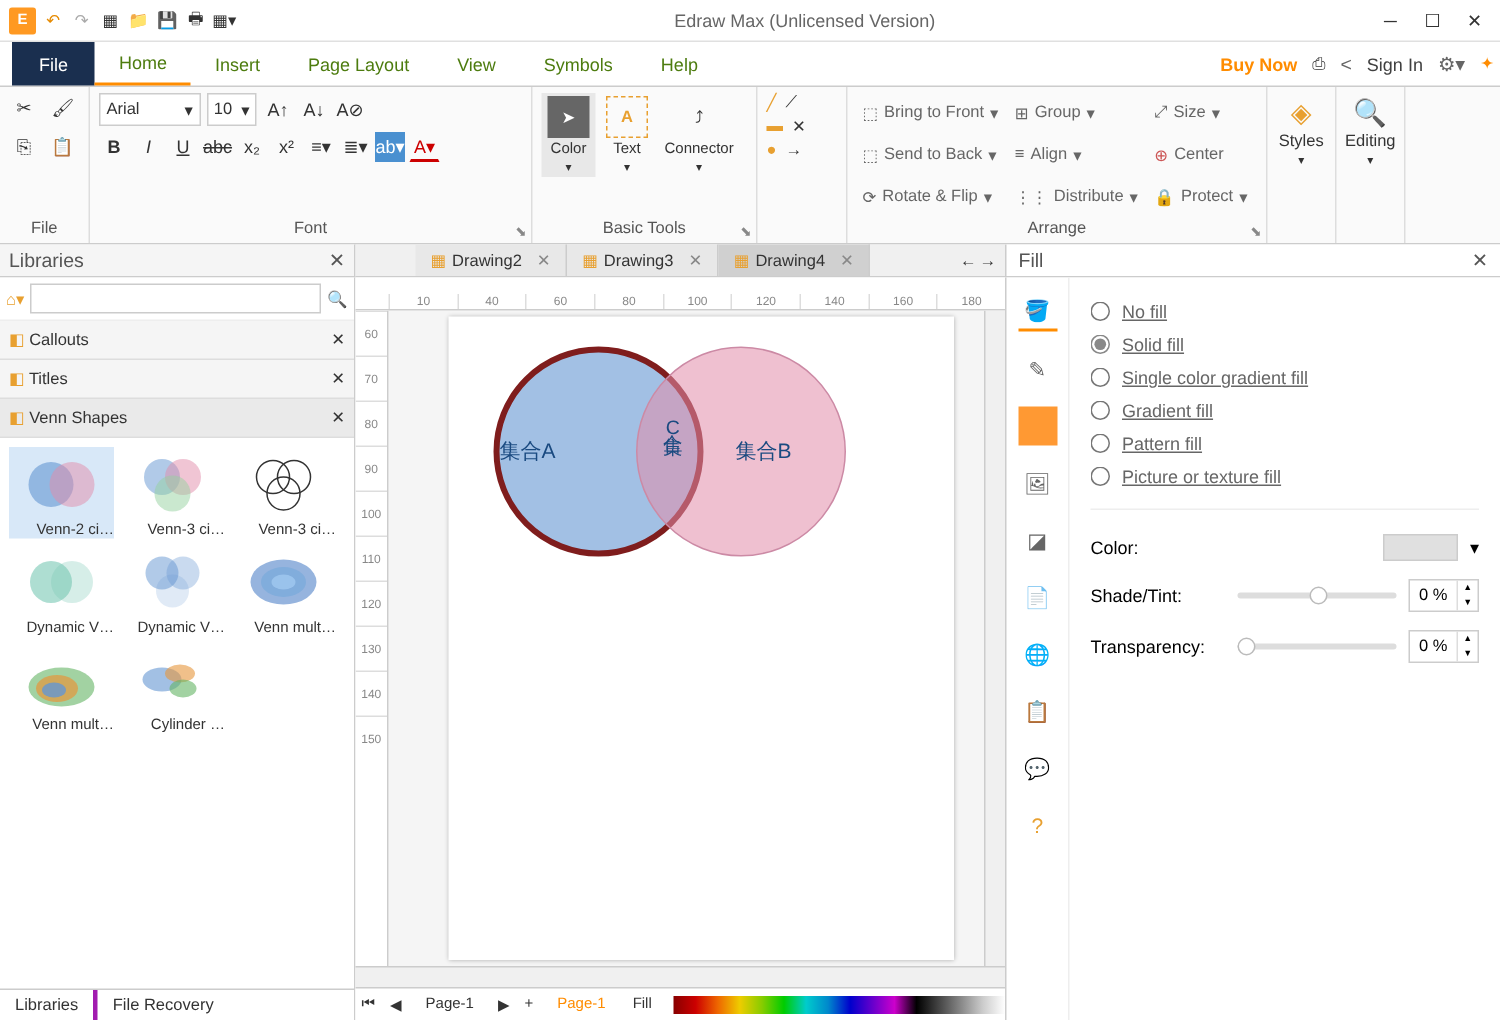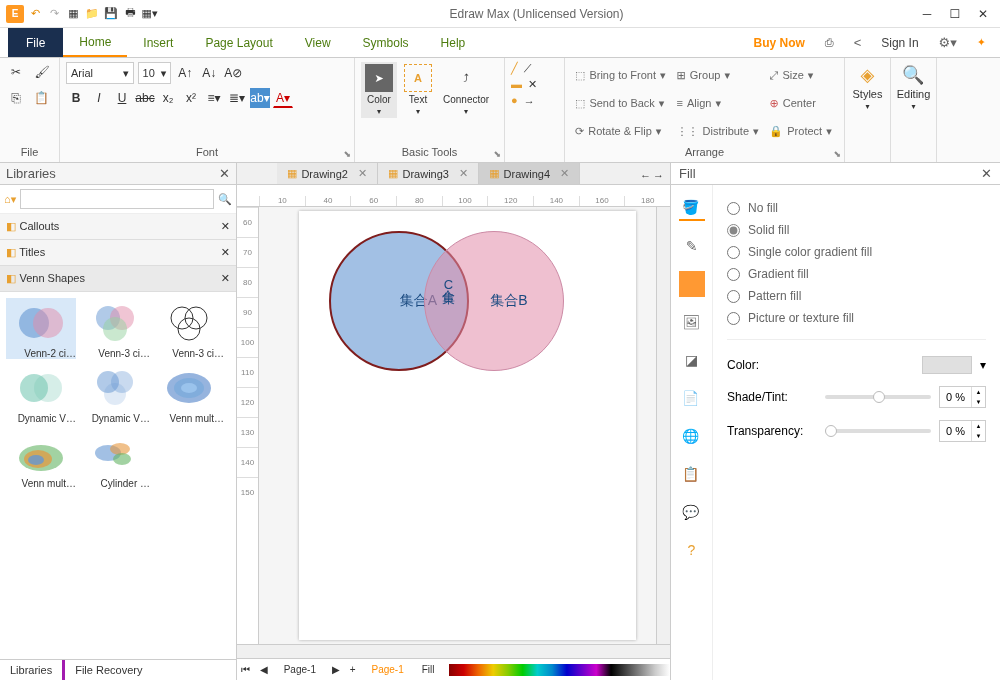--- a/index.html
+++ b/index.html
@@ -9,21 +9,21 @@
 .qat-icon { width: 15px; height: 15px; display: flex; align-items: center; justify-content: center; font-size: 11px; cursor: pointer; }
 .app-logo { width: 18px; height: 18px; background: #ff9922; color: #fff; font-weight: bold; display: flex; align-items: center; justify-content: center; font-size: 10px; border-radius: 2px; }
 .title-text { flex: 1; text-align: center; color: #666; font-size: 12px; }
 .win-btns { display: flex; gap: 14px; padding: 0 10px; }
 .win-btn { width: 14px; height: 14px; cursor: pointer; font-size: 12px; display: flex; align-items: center; justify-content: center; }
 
 .menu-bar { height: 30px; display: flex; align-items: stretch; border-bottom: 1px solid #ccc; padding-left: 8px; }
 .file-btn { background: #1a2f4f; color: #fff; padding: 0 18px; display: flex; align-items: center; font-size: 12px; cursor: pointer; }
 .menu-tab { padding: 0 16px; display: flex; align-items: center; font-size: 12px; cursor: pointer; color: #4d7c0f; }
 .menu-tab.active { border-bottom: 2px solid #ff8c00; }
-.menu-right { margin-left: auto; display: flex; align-items: center; gap: 20px; padding-right: 14px; }
+.menu-right { margin-left: auto; display: flex; align-items: center; gap: 10px; padding-right: 4px; }
 .buy-now { color: #ff8c00; font-weight: bold; font-size: 12px; cursor: pointer; }
 .sign-in { color: #404040; font-size: 12px; cursor: pointer; }
 .gear-icon, .share-icon { font-size: 13px; cursor: pointer; color: #666; }
 
 .ribbon { height: 105px; display: flex; background: #fafafa; border-bottom: 1px solid #ccc; }
 .rgroup { border-right: 1px solid #ddd; padding: 4px 6px; display: flex; flex-direction: column; position: relative; }
 .rgroup-content { flex: 1; display: flex; align-items: flex-start; gap: 3px; }
 .rgroup-label { text-align: center; font-size: 11px; color: #555; padding-top: 2px; }
 .rgroup-dialog { position: absolute; right: 3px; bottom: 3px; font-size: 9px; color: #888; cursor: pointer; }
 .tool-btn { width: 20px; height: 20px; border: 1px solid transparent; display: flex; align-items: center; justify-content: center; cursor: pointer; font-size: 12px; }
@@ -56,40 +56,40 @@
 .lib-footer div { padding: 4px 10px; font-size: 11px; cursor: pointer; }
 
 .canvas-area { flex: 1; min-width: 0; display: flex; flex-direction: column; background: #f5f5f5; position: relative; }
 .ruler-h { height: 22px; background: #fff; border-bottom: 1px solid #ccc; font-size: 8px; display: flex; align-items: flex-end; }
 .ruler-tick { flex: 1; text-align: center; color: #888; border-left: 1px solid #ddd; padding-bottom: 1px; }
 .canvas-inner { flex: 1; display: flex; overflow: hidden; }
 .ruler-v { width: 22px; background: #fff; border-right: 1px solid #ccc; font-size: 8px; display: flex; flex-direction: column; }
 .ruler-v .ruler-tick { flex: 0 0 30px; display: flex; align-items: center; justify-content: center; border-top: 1px solid #ddd; border-left: none; }
 .canvas-paper { flex: 1; background: #fff; margin: 4px 20px 4px 40px; box-shadow: 0 0 3px rgba(0,0,0,0.3); position: relative; min-height: 0; }
 .venn-diagram { position: absolute; top: 20px; left: 30px; }
-.circle-a { position: absolute; width: 140px; height: 140px; border-radius: 50%; background: rgba(100,150,210,0.6); border: 2px solid #7f1d1d; top: 0; left: 0; display: flex; align-items: center; justify-content: flex-end; padding-right: 30px; }
+.circle-a { position: absolute; width: 140px; height: 140px; border-radius: 50%; background: rgba(100,150,210,0.6); border: 4px solid #7f1d1d; top: 0; left: 0; display: flex; align-items: center; justify-content: flex-start; padding-right: 30px; }
 .circle-b { position: absolute; width: 140px; height: 140px; border-radius: 50%; background: rgba(225,140,170,0.55); border: 1px solid #cc8aa5; top: 0; left: 95px; display: flex; align-items: center; justify-content: center; padding-left: 30px; }
 .venn-label { font-size: 14px; color: #1a4a80; }
 .venn-label-c { position: absolute; top: 50px; left: 110px; font-size: 13px; color: #1a4a80; writing-mode: vertical-rl; text-orientation: upright; letter-spacing: -2px; }
 .canvas-bottom { height: 22px; display: flex; align-items: center; background: #fff; border-top: 1px solid #ccc; font-size: 10px; }
 .page-widget { display: flex; align-items: center; gap: 2px; }
 .page-nav { padding: 0 4px; cursor: pointer; }
 .page-tab { padding: 0 10px; background: #fff; }
 .page-tab.o { color: #ff8c00; }
 .color-bar { flex: 1; height: 12px; background: linear-gradient(90deg,#800,#c00,#e60,#ec0,#8c0,#0c0,#0cc,#08c,#00c,#60c,#c0c,#000,#444,#888,#ccc,#fff); margin-left: 6px; }
 .canvas-fill-label { padding: 0 8px; }
 
 .fill-panel { width: 330px; border-left: 1px solid #ccc; background: #fff; display: flex; flex-direction: column; }
 .fill-body { flex: 1; display: flex; }
 .fill-tabs { width: 42px; border-right: 1px solid #eee; display: flex; flex-direction: column; gap: 12px; padding-top: 10px; align-items: center; }
 .fill-tab-icon { width: 26px; height: 26px; display: flex; align-items: center; justify-content: center; font-size: 14px; cursor: pointer; color: #666; }
 .fill-tab-icon.active { border-bottom: 2px solid #ff8c00; }
 .fill-tab-icon.solid { background: #ff9933; }
 .fill-content { flex: 1; padding: 12px 14px; }
-.fill-opt { display: flex; align-items: center; gap: 8px; padding: 4px 0; font-size: 12px; color: #666; cursor: pointer; }
+.fill-opt { display: flex; align-items: flex-start; gap: 8px; padding: 4px 0; font-size: 12px; color: #666; cursor: pointer; text-decoration: underline; }
 .fill-opt input { accent-color: #888; }
 .fill-row { display: flex; align-items: center; gap: 8px; padding: 6px 0; font-size: 12px; color: #000000; }
 .fill-row label { width: 90px; }
 .slider { flex: 1; height: 4px; background: #ddd; position: relative; border-radius: 2px; }
 .slider-thumb { position: absolute; width: 12px; height: 12px; background: #fff; border: 1px solid #bbb; border-radius: 50%; top: -4px; cursor: pointer; }
 .spin { display: flex; align-items: center; border: 1px solid #ccc; height: 22px; }
 .spin-val { padding: 0 6px; font-size: 11px; }
 .spin-btns { display: flex; flex-direction: column; width: 14px; border-left: 1px solid #ddd; }
 .spin-btns div { height: 10px; font-size: 6px; display: flex; align-items: center; justify-content: center; cursor: pointer; }
 .color-swatch { width: 50px; height: 18px; background: #e0e0e0; border: 1px solid #ccc; cursor: pointer; }

